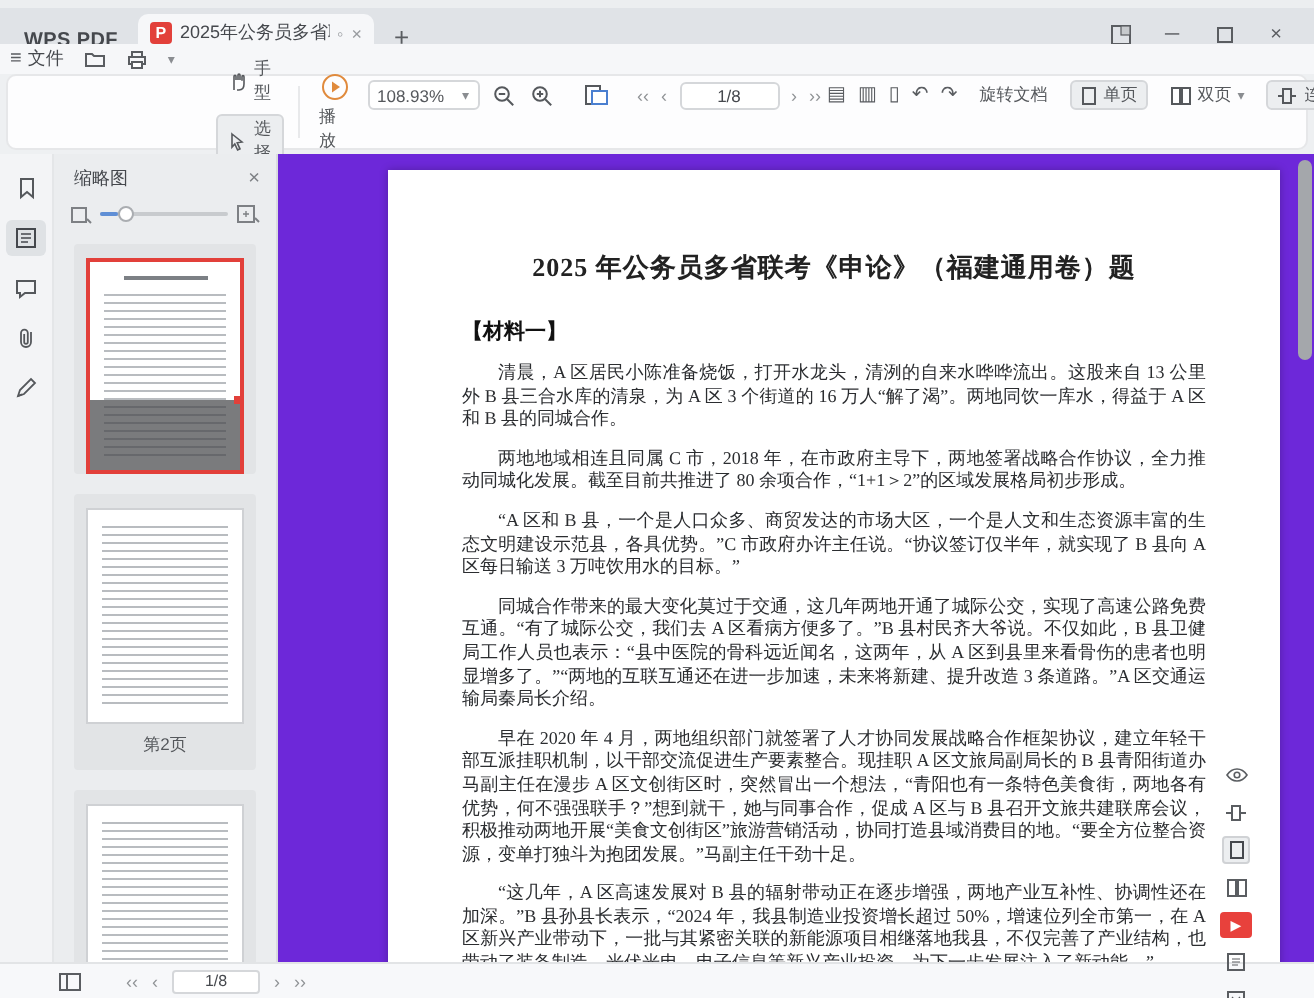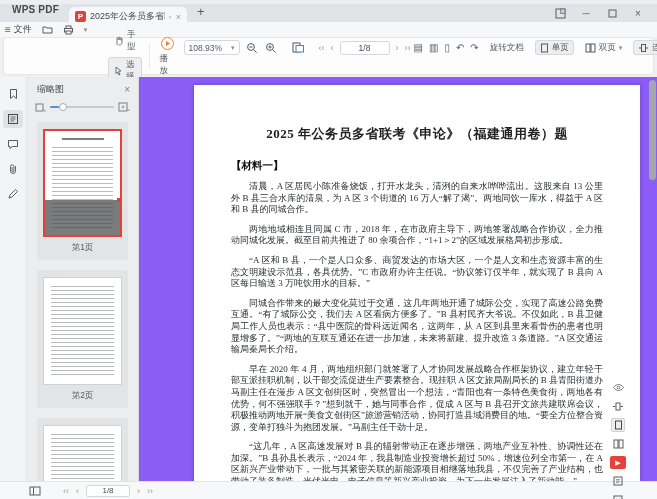--- a/index.html
+++ b/index.html
@@ -1,20 +1,20 @@
 <!DOCTYPE html>
 <html><head>
 <meta charset="utf-8">
 <style>
   * { margin:0; padding:0; box-sizing:border-box; }
   html,body { width:657px; height:499px; overflow:hidden; }
   body { font-family:"Liberation Sans",sans-serif; background:#eceef0; position:relative; color:#3d4043; }
 
   
-  .titlebar { position:absolute; left:0; top:4px; width:657px; height:22px; background:#e0e3e7; display:flex; align-items:flex-start; }
+  .titlebar { position:absolute; left:0; top:4px; width:657px; height:22px; background:#e0e3e7; display:flex; align-items:flex-end; }
   .appname { font-size:10px; color:#45484d; padding:0 10px 0 12px; font-weight:bold; letter-spacing:.2px; }
   .tab { height:19px; margin-top:3px; background:#f6f7f9; border-radius:5px 5px 0 0; display:flex; align-items:center; padding:0 6px; width:118px; }
   .tab .pdficon { width:11px; height:11px; background:#e2403a; border-radius:2px; color:#fff; font-size:8px; font-weight:bold; display:flex; align-items:center; justify-content:center; margin-right:4px; flex:none; }
   .tab .tabtitle { font-size:9px; color:#45484d; white-space:nowrap; overflow:hidden; flex:1; }
   .tab .tmini { font-size:9px; color:#9a9da1; margin-left:4px; cursor:pointer; }
   .newtab { font-size:13px; color:#5a5d61; margin-left:10px; cursor:pointer; }
   .winctrls { margin-left:auto; display:flex; align-items:center; gap:4px; padding-right:8px; }
   .winbtn { width:22px; height:18px; display:flex; align-items:center; justify-content:center; font-size:10px; color:#5a5d61; cursor:pointer; }
   .winbtn svg { display:block; }
 
@@ -25,21 +25,21 @@
   .ribbon-tabs { position:absolute; left:298px; top:16px; height:15px; display:flex; gap:16px; align-items:center; }
   .rtab { font-size:9.5px; color:#45484d; cursor:pointer; position:relative; height:15px; line-height:15px; }
   .rtab.active { color:#c9393d; font-weight:bold; }
   .rtab.active:after { content:""; position:absolute; left:0; right:0; bottom:0; height:2px; background:#c9393d; border-radius:1px; }
 
   
   .toolband { position:absolute; left:0; top:37px; width:657px; height:40px; background:#eef0f2; }
   .toolcard { position:absolute; left:3px; right:3px; top:0; height:38px; background:#fdfdfe; border:1px solid #e6e7e9; border-radius:5px; display:flex; align-items:stretch; padding:2px 4px; }
   .tdiv { width:1px; background:#e8e9eb; margin:3px 5px; flex:none; }
   .stackcol { display:flex; flex-direction:column; justify-content:center; gap:2px; padding:0 2px; }
-  .minibtn { display:flex; align-items:center; gap:3px; font-size:8.5px; color:#55585c; padding:1px 5px; border-radius:3px; border:1px solid transparent; cursor:pointer; }
+  .minibtn { display:flex; align-items:center; gap:3px; font-size:8.5px; color:#55585c; padding:1px 5px; border-radius:3px; border:1px solid transparent; cursor:pointer;text-align:right; }
   .minibtn.active { background:#eceef0; border-color:#d5d7da; }
   .vbtn { display:flex; flex-direction:column; align-items:center; justify-content:center; gap:2px; font-size:8.5px; color:#55585c; padding:0 5px; cursor:pointer; border-radius:3px; }
   .vbtn .ic { height:15px; display:flex; align-items:center; }
   .vbtn.disabled { color:#bcbec1; }
   .vbtn.disabled svg { opacity:.45; }
   .midrows { display:flex; flex-direction:row; justify-content:center; gap:3px; padding:0 4px; }
   .mrow { display:flex; align-items:center; gap:6px; height:15px; }
   .zoombox { width:56px; height:15px; border:1px solid #d5d7da; border-radius:3px; background:#fff; display:flex; align-items:center; justify-content:space-between; padding:0 4px; font-size:8.5px; color:#55585c; cursor:pointer; }
   .caret { font-size:7px; color:#8a8d91; }
   .icbtn { display:flex; align-items:center; justify-content:center; min-width:13px; height:14px; cursor:pointer; color:#55585c; font-size:10px; }
@@ -65,21 +65,21 @@
   .thumbcard { margin:4px 10px 10px; background:#e2e4e6; border-radius:2px; padding:7px 6px 0; cursor:pointer; }
   .tpage { position:relative; background:#fff; border:1px solid #cfd1d4; height:108px; overflow:hidden; }
   .tpage.current { border:2px solid #e2403a; }
   .tlines { position:absolute; left:7px; right:7px; top:16px; bottom:6px;
     background:repeating-linear-gradient(to bottom,#a7abb0 0 1px,transparent 1px 4px); opacity:.8; }
   .ttitle { position:absolute; left:22%; right:22%; top:7px; height:2px; background:#7c8085; }
   .tshade { position:absolute; left:0; right:0; bottom:0; height:34%; background:rgba(70,72,75,.72); }
   .tshade .grip { position:absolute; right:-1px; top:-2px; width:4px; height:4px; background:#e2403a; }
   .tlabel { text-align:center; font-size:8.5px; color:#55585c; padding:5px 0 6px; }
 
-  .docarea { flex:1; background:#8b5cf6; position:relative; overflow:hidden; }
+  .docarea { flex:1; background:#6d28d9; position:relative; overflow:hidden; }
   .page { position:absolute; left:55px; top:8px; width:446px; height:620px; background:#fff; box-shadow:0 0 4px rgba(0,0,0,.25); padding:40px 37px 0; font-family:"Liberation Serif",serif; }
   .doc-title { text-align:center; font-size:13px; font-weight:bold; color:#222; letter-spacing:.5px; margin-bottom:16px; }
   .doc-heading { font-size:10.5px; font-weight:bold; color:#111; margin-top:14px; }
   .page p { font-size:9px; line-height:11.6px; color:#2b2d30; text-align:justify; text-indent:2em; margin-top:8px; }
   .vscroll { position:absolute; right:1px; top:3px; width:7px; height:100px; background:#a4a7ab; border-radius:4px; }
 
   
   .statusbar { position:absolute; left:0; bottom:0; width:657px; height:18px; background:#f7f8fa; border-top:1px solid #e2e4e6; display:flex; align-items:center; padding:0 8px; font-size:8.5px; color:#55585c; }
   .statusbar .sp { display:flex; align-items:center; gap:7px; }
   .spageinput { width:44px; height:12px; border:1px solid #d5d7da; border-radius:2px; background:#fff; font-size:8px; text-align:center; color:#45484d; }
@@ -363,21 +363,20 @@
     </div>
 
     <div class="thumbcard">
       <div class="tpage current">
         <div class="ttitle"></div>
         <div class="tlines"></div>
         <div class="tshade">
             <div class="grip"></div>
           </div>
       </div>
-      <div class="tlabel">第1页</div>
     </div>
 
     <div class="thumbcard">
       <div class="tpage">
         <div class="tlines" style="top:8px;"></div>
       </div>
       <div class="tlabel">第2页</div>
     </div>
 
     <div class="thumbcard">

